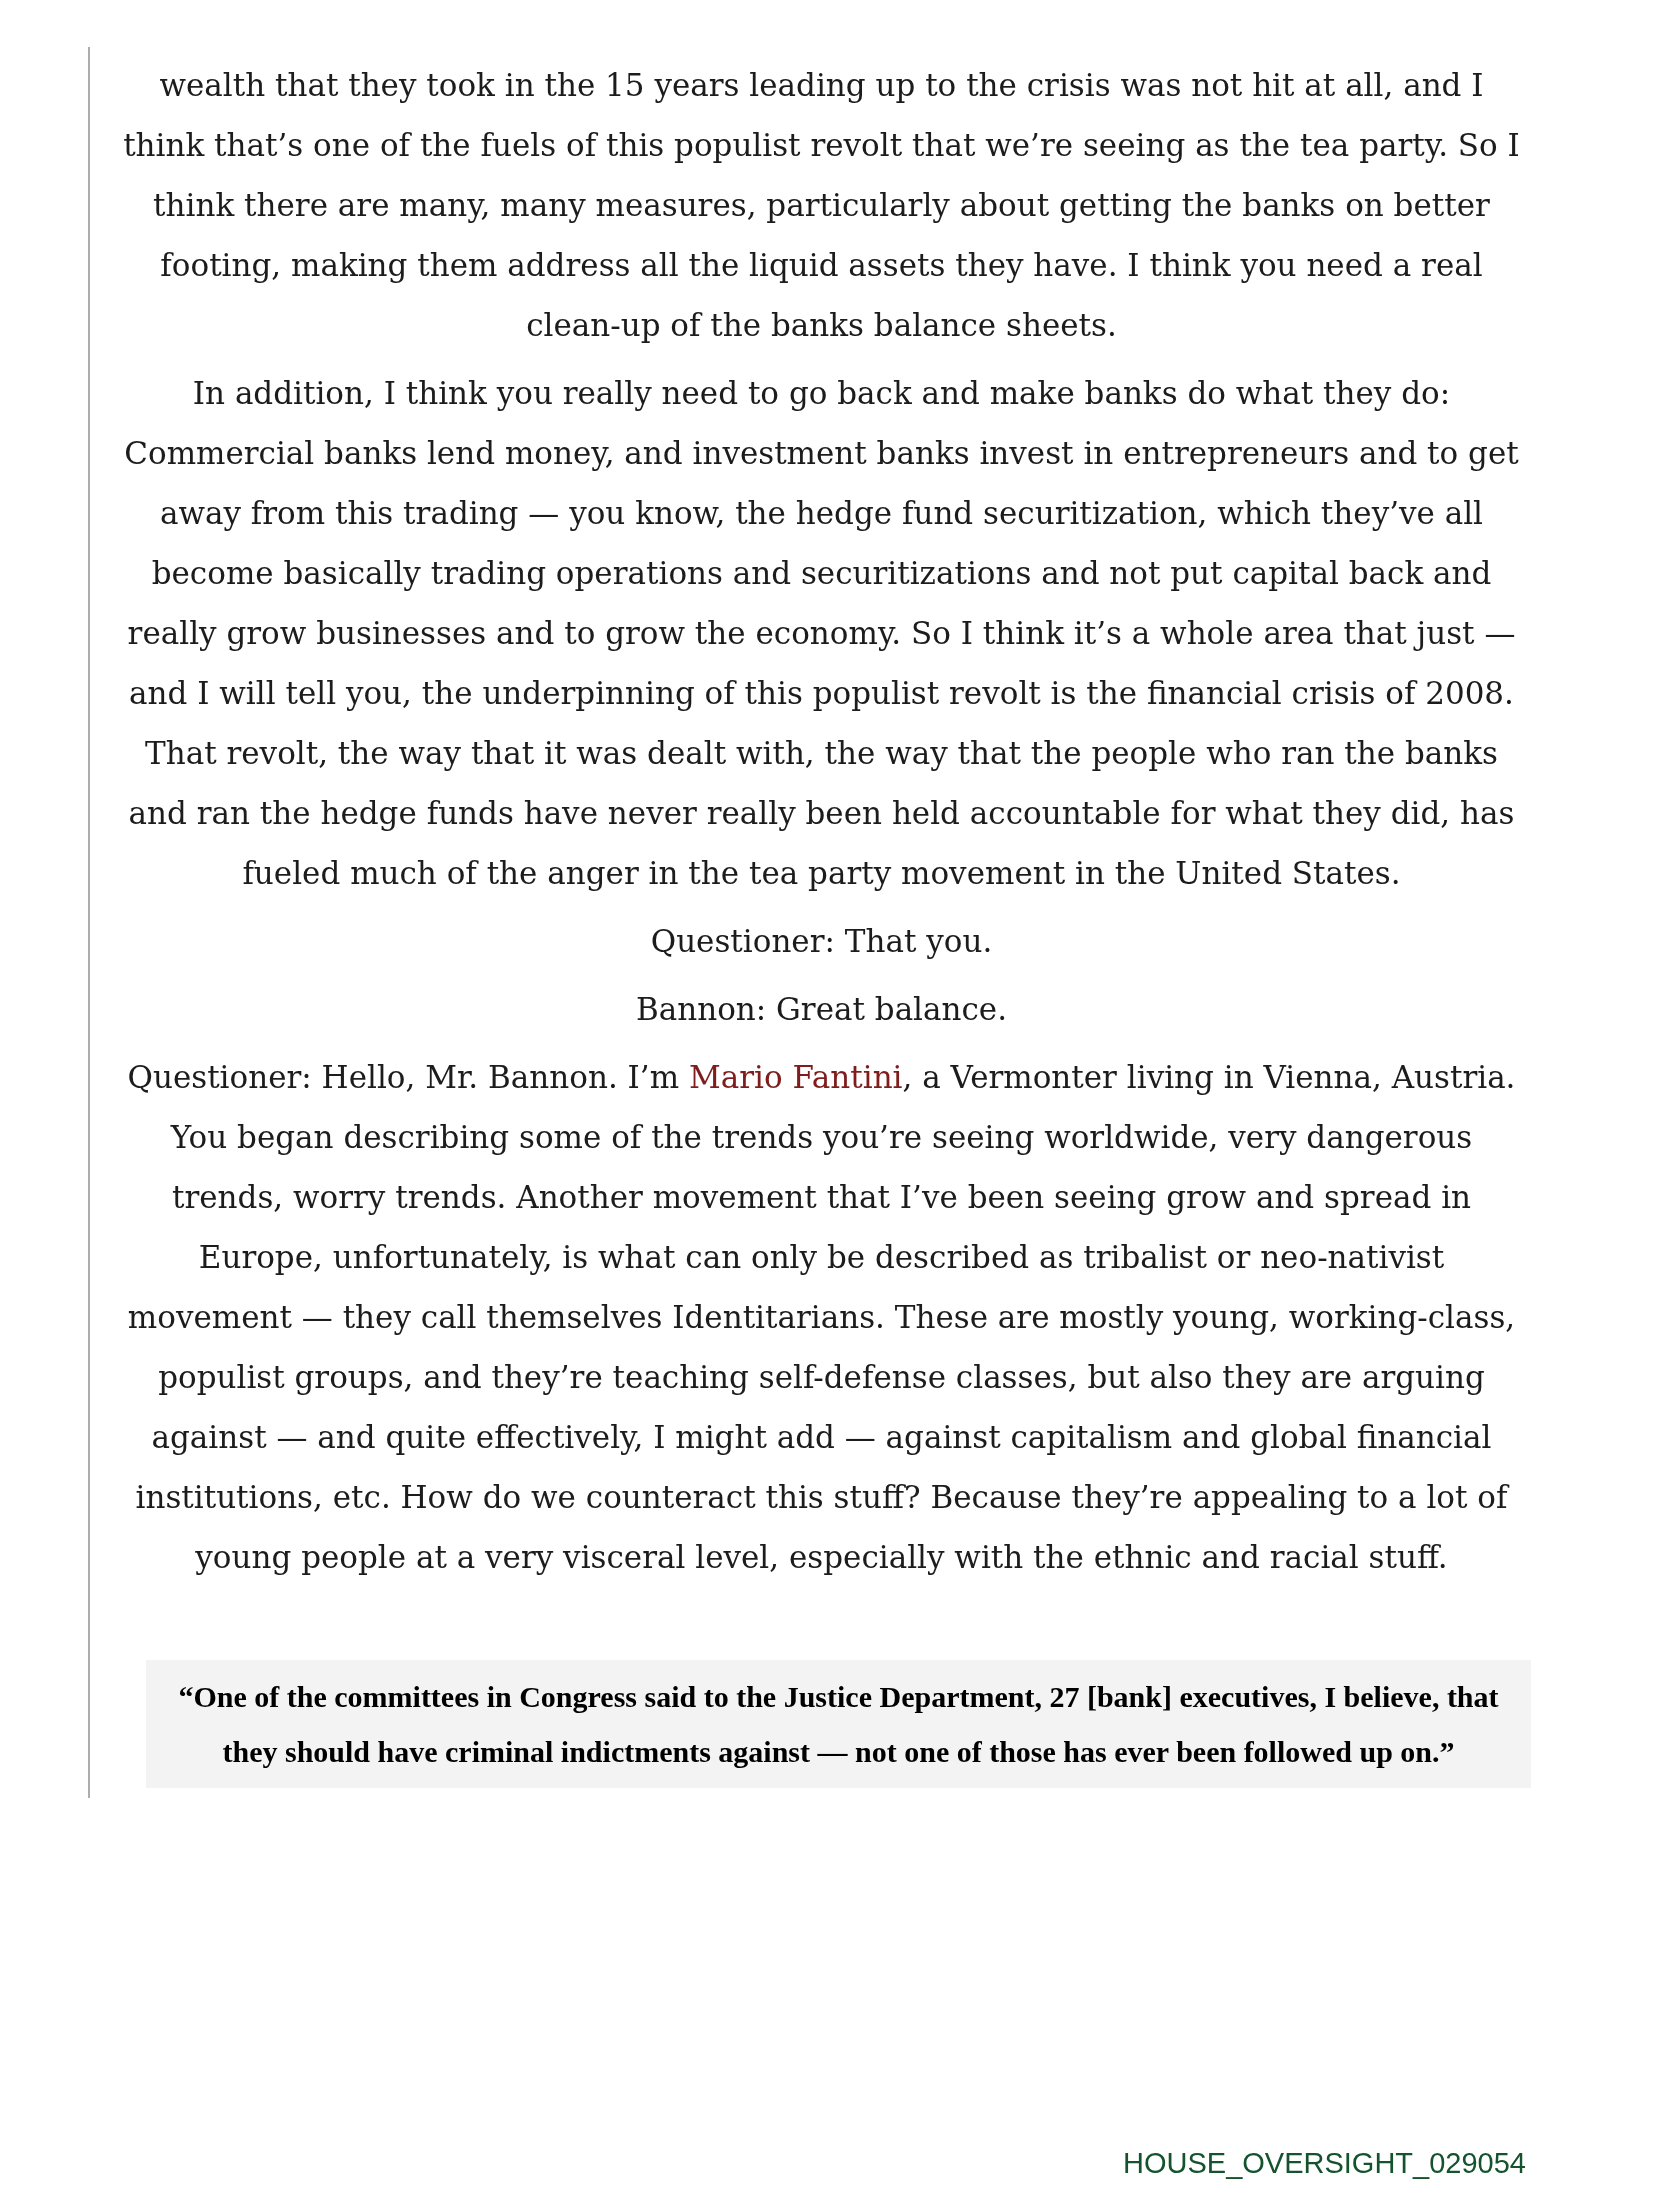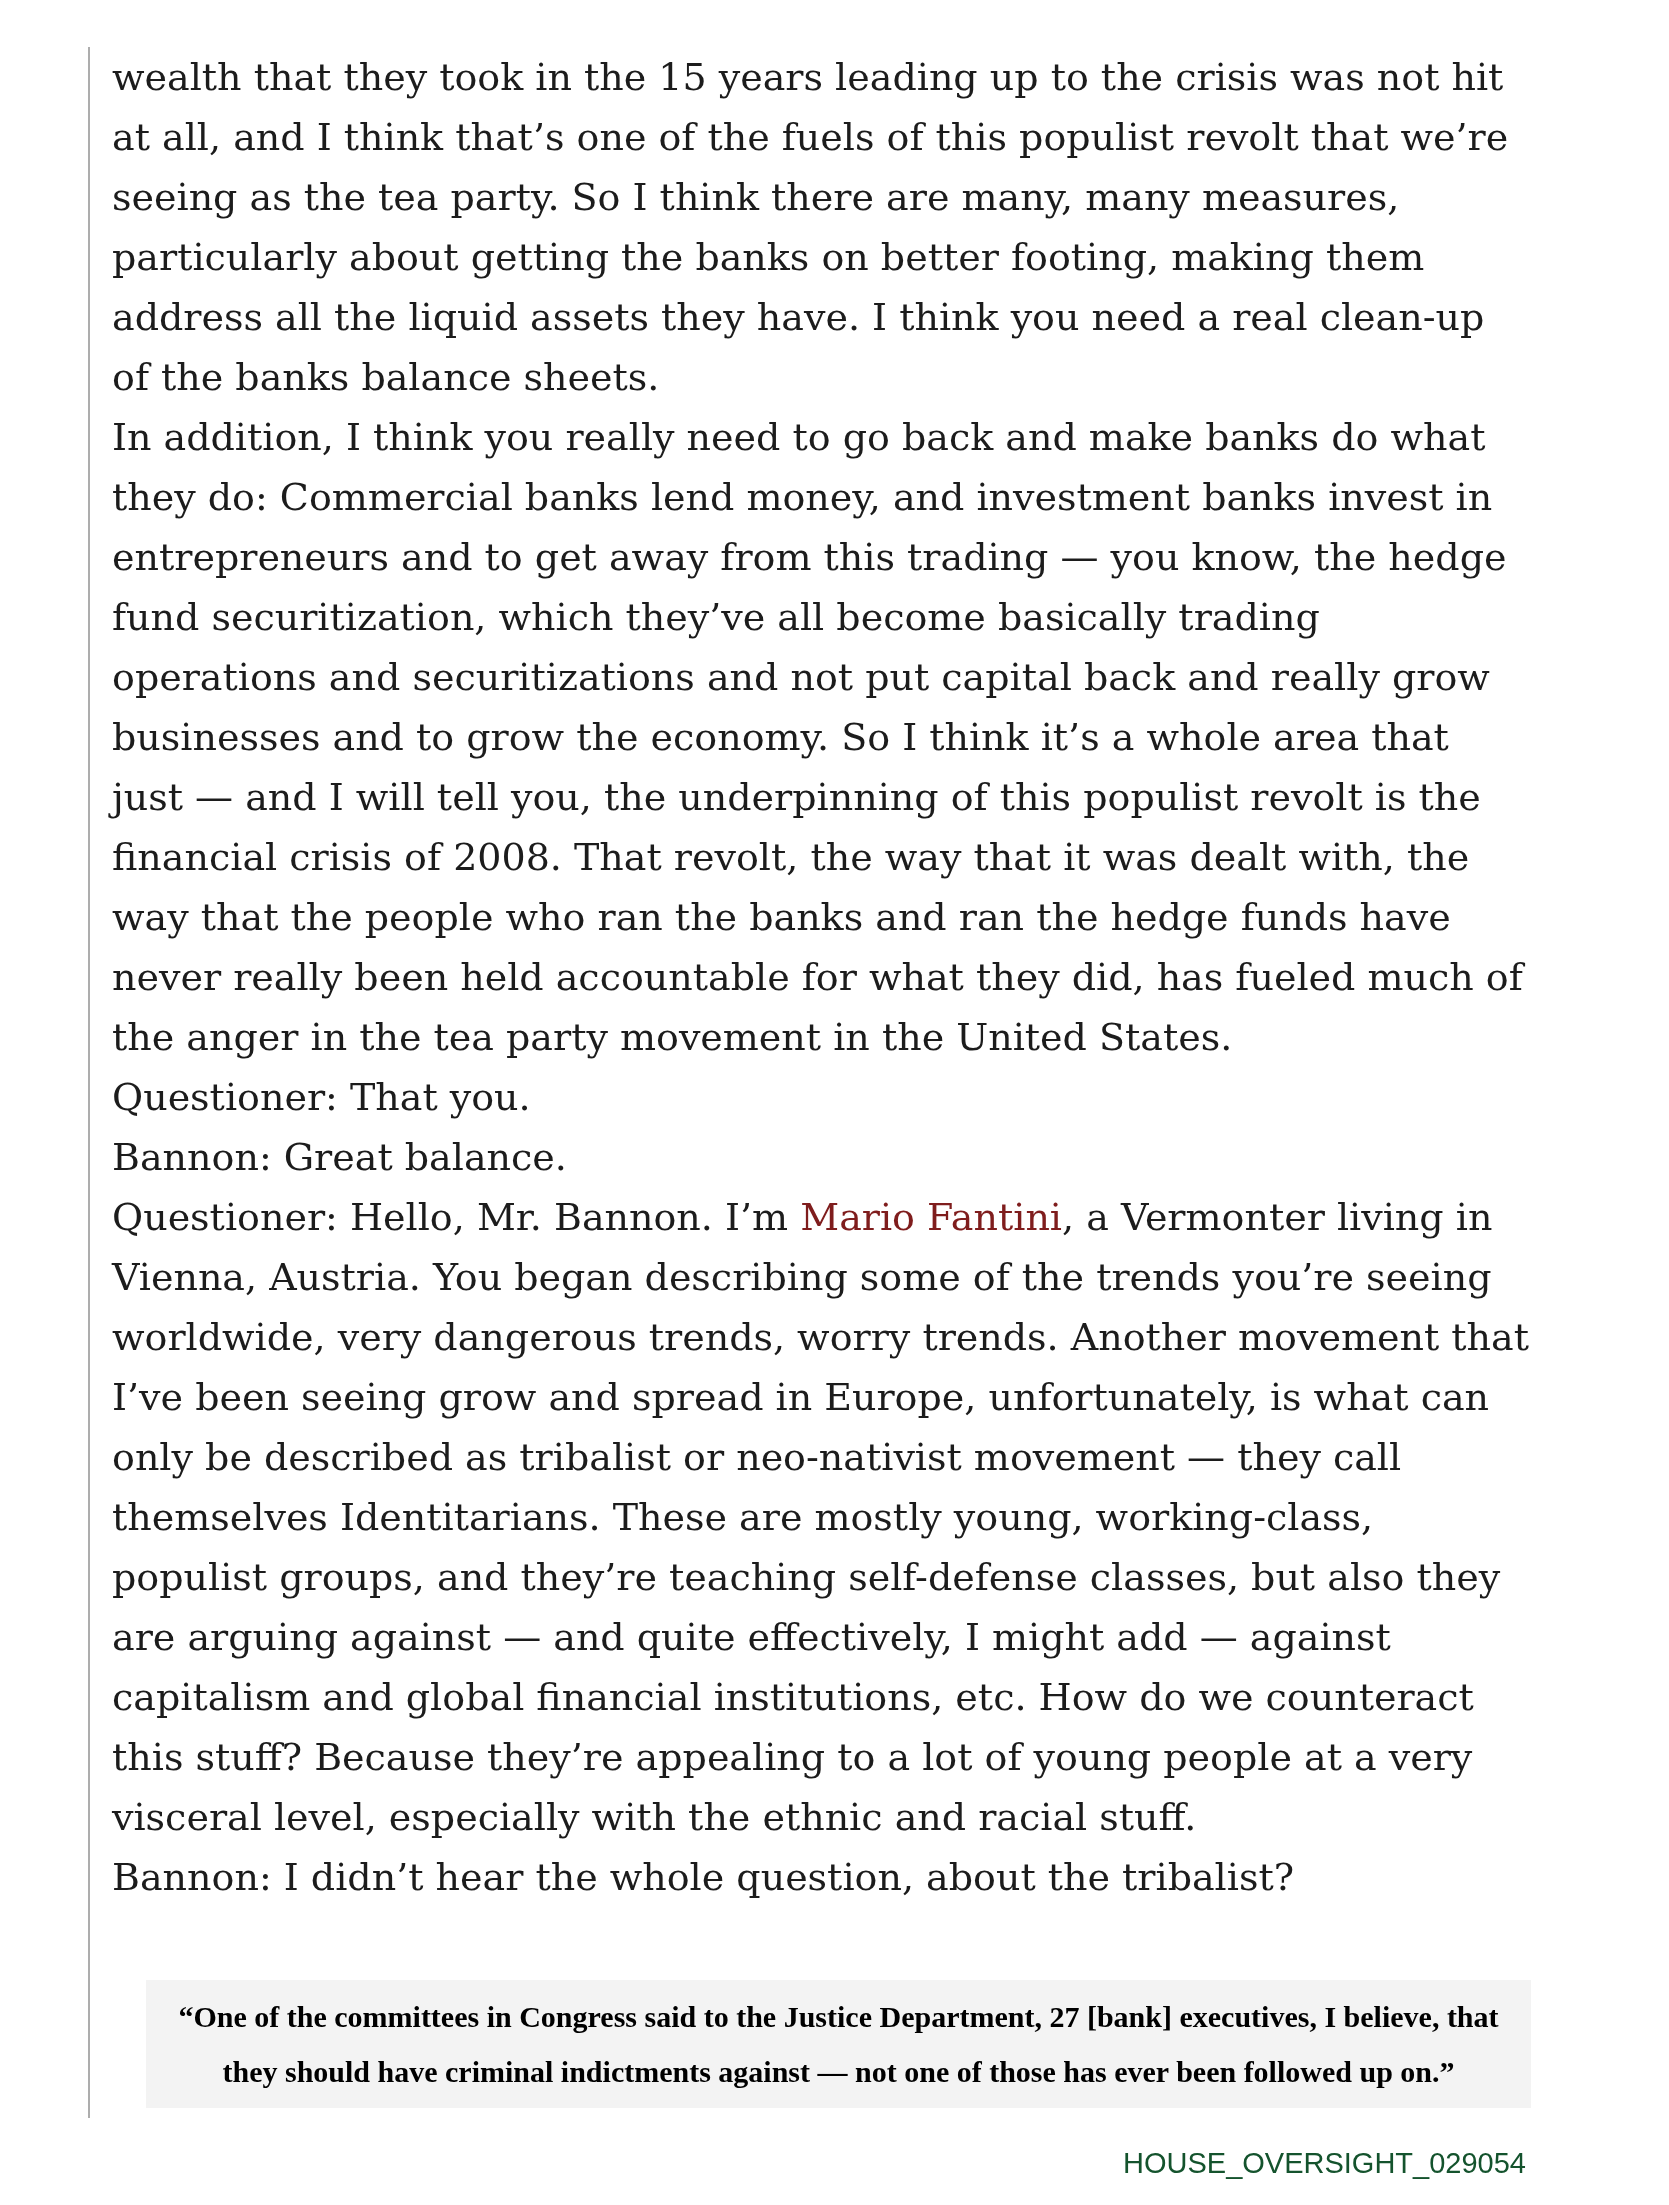--- a/index.html
+++ b/index.html
@@ -16,24 +16,24 @@
   .content {
     position: absolute;
     left: 88px;
     top: 47px;
     width: 1443px;
     border-left: 2px solid #adadad;
     padding-left: 22px;
     padding-bottom: 9.2px;
   }
   .content p {
-    font-size: 38px;
+    font-size: 31px;
     line-height: 60px;
-    text-align: left;
-    margin: 0;
+    text-align: center;
+    margin: 8px;
   }
   .speaker {
     font-weight: normal;
   }
   a.inline-link {
     color: #7f1d1d;
     text-decoration: none;
     cursor: pointer;
   }
   blockquote.pullquote {
@@ -68,21 +68,20 @@
     <p>wealth that they took in the 15 years leading up to the crisis was not hit at all, and I think that’s one of the fuels of this populist revolt that we’re seeing as the tea party. So I think there are many, many measures, particularly about getting the banks on better footing, making them address all the liquid assets they have. I think you need a real clean-up of the banks balance sheets.</p>
 
     <p>In addition, I think you really need to go back and make banks do what they do: Commercial banks lend money, and investment banks invest in entrepreneurs and to get away from this trading — you know, the hedge fund securitization, which they’ve all become basically trading operations and securitizations and not put capital back and really grow businesses and to grow the economy. So I think it’s a whole area that just — and I will tell you, the underpinning of this populist revolt is the financial crisis of 2008. That revolt, the way that it was dealt with, the way that the people who ran the banks and ran the hedge funds have never really been held accountable for what they did, has fueled much of the anger in the tea party movement in the United States.</p>
 
     <p><strong class="speaker">Questioner:</strong><span> That you.</span></p>
 
     <p><strong class="speaker">Bannon:</strong><span> Great balance.</span></p>
 
     <p><strong class="speaker">Questioner:</strong><span> Hello, Mr. Bannon. I’m </span><a class="inline-link" href="#">Mario Fantini</a><span>, a Vermonter living in Vienna, Austria. You began describing some of the trends you’re seeing worldwide, very dangerous trends, worry trends. Another movement that I’ve been seeing grow and spread in Europe, unfortunately, is what can only be described as tribalist or neo-nativist movement — they call themselves Identitarians. These are mostly young, working-class, populist groups, and they’re teaching self-defense classes, but also they are arguing against — and quite effectively, I might add — against capitalism and global financial institutions, etc. How do we counteract this stuff? Because they’re appealing to a lot of young people at a very visceral level, especially with the ethnic and racial stuff.</span></p>
 
-    <p><strong class="speaker">Bannon:</strong><span> I didn’t hear the whole question, about the tribalist?</span></p>
 
     <blockquote class="pullquote">“One of the committees in Congress said to the Justice Department, 27 [bank] executives, I believe, that they should have criminal indictments against — not one of those has ever been followed up on.”</blockquote>
 
   </div>
 
   <div class="bates">HOUSE_OVERSIGHT_029054</div>
 </div>
 
 
 </body></html>

